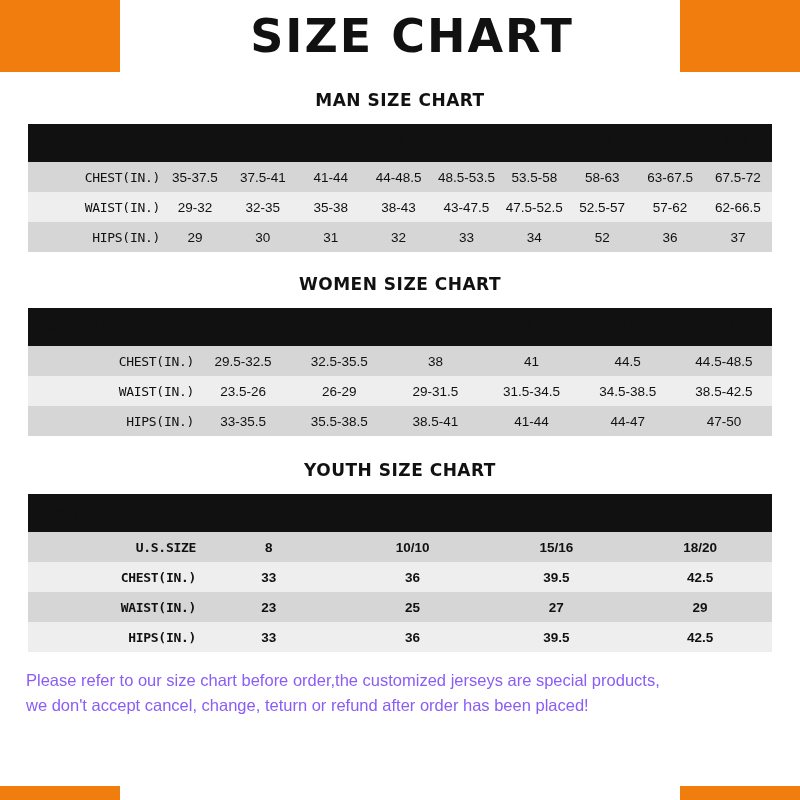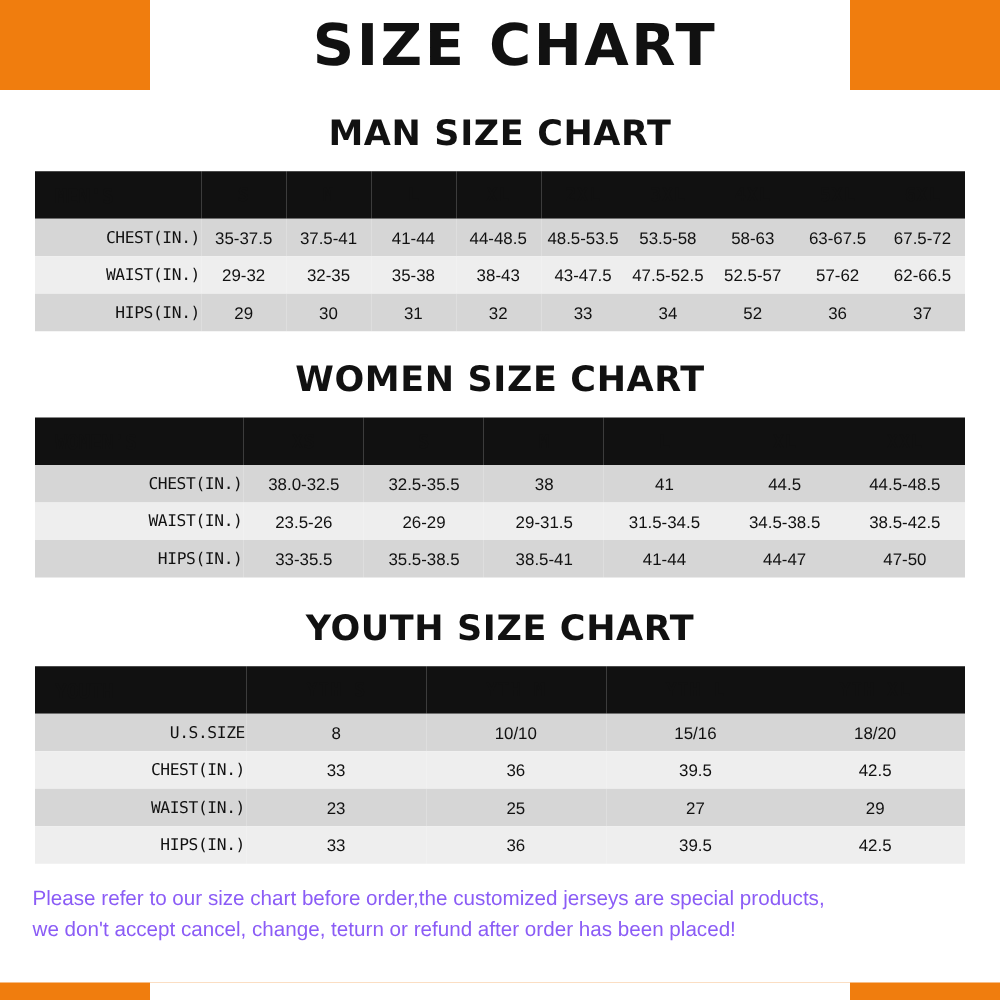--- a/index.html
+++ b/index.html
@@ -44,21 +44,21 @@
     z-index: 2;
     font-size: 46px;
     font-weight: bold;
     letter-spacing: 2px;
     color: #111111;
     font-family: "DejaVu Sans", sans-serif;
   }
   
   .section-title {
     text-align: center;
-    font-size: 28px;
+    font-size: 17px;
     font-weight: bold;
     color: #111;
     font-family: "DejaVu Sans", sans-serif;
     letter-spacing: 0.5px;
   }
   .sec-man-title { margin-top: 18px; }
   .sec-women-title { margin-top: 22px; text-align: center; }
   .sec-youth-title { margin-top: 24px; }
 
   
@@ -98,21 +98,21 @@
     font-family: "DejaVu Sans Mono", monospace;
     font-size: 13px;
     letter-spacing: -0.3px;
     text-align: right;
   }
   
   .men-table td.rowlabel { width: 116px; }
   .women-table td.rowlabel { width: 150px; }
   .youth-table td.rowlabel { width: 152px; }
   .youth-table tr.head-row td { height: 40px; font-size: 16px; }
-  .youth-table tbody td { height: 34px; font-size: 14px; }
+  .youth-table tbody td { height: 34px; font-size: 14px; font-weight: bold; }
   .women-table tr.head-row td { height: 40px; font-size: 17px; }
   .women-table tbody td { height: 32px; font-size: 14px; }
 
   
   .note {
     margin: 16px 26px 0 26px;
     color: #8b5cf6;
     font-size: 16.5px;
     line-height: 1.5;
     font-family: "Liberation Sans", sans-serif;
@@ -206,21 +206,21 @@
         <td class="rowlabel">WOMEN'S</td>
         <td>XS</td>
         <td>S</td>
         <td>M</td>
         <td>L</td>
         <td>XL</td>
         <td>XXL</td>
       </tr>
       <tr class="band-dark">
         <td class="rowlabel">CHEST(IN.)</td>
-        <td>38.0-32.5</td>
+        <td>29.5-32.5</td>
         <td>32.5-35.5</td>
         <td>38</td>
         <td>41</td>
         <td>44.5</td>
         <td>44.5-48.5</td>
       </tr>
       <tr class="band-light">
         <td class="rowlabel">WAIST(IN.)</td>
         <td>23.5-26</td>
         <td>26-29</td>

